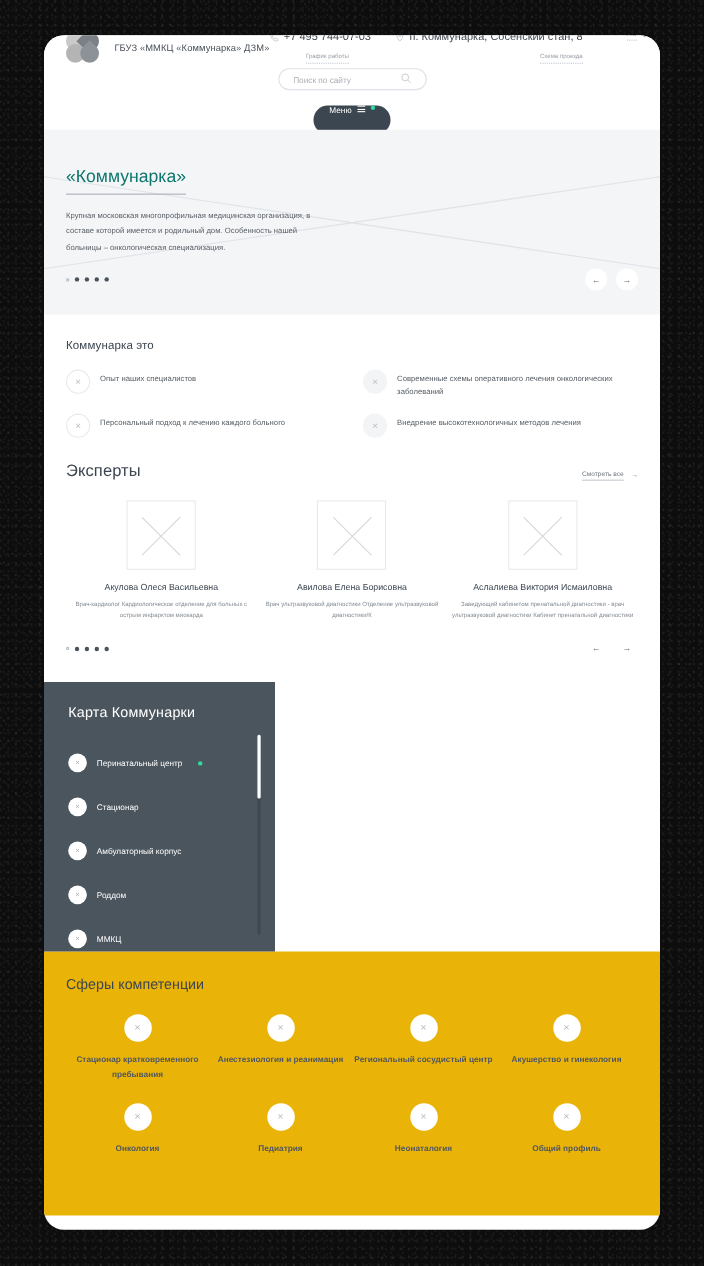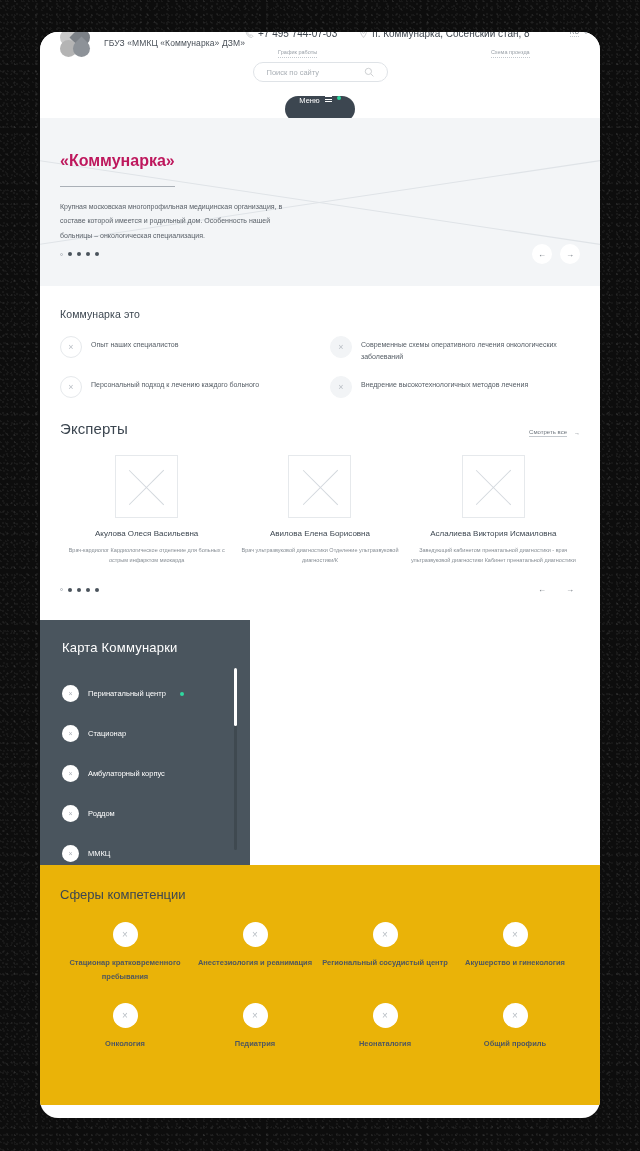--- a/index.html
+++ b/index.html
@@ -193,25 +193,25 @@
     height: 1px;
     background: #dfe3e7;
     top: 50%;
   }
   .hero .xline.a { transform: rotate(8.5deg); }
   .hero .xline.b { transform: rotate(-8.5deg); }
 
   .hero-title {
     position: relative;
     font-size: 16px;
-    color: #be185d;
-    font-weight: bold;
+    color: #0f766e;
+    font-weight: normal;
     border-bottom: 1px solid #aab0b7;
     display: inline-block;
-    padding-bottom: 16px;
+    padding-bottom: 6px;
   }
   .hero-text {
     position: relative;
     margin-top: 13px;
     font-size: 7px;
     line-height: 2.05;
     color: #5a6169;
     max-width: 232px;
   }
 

